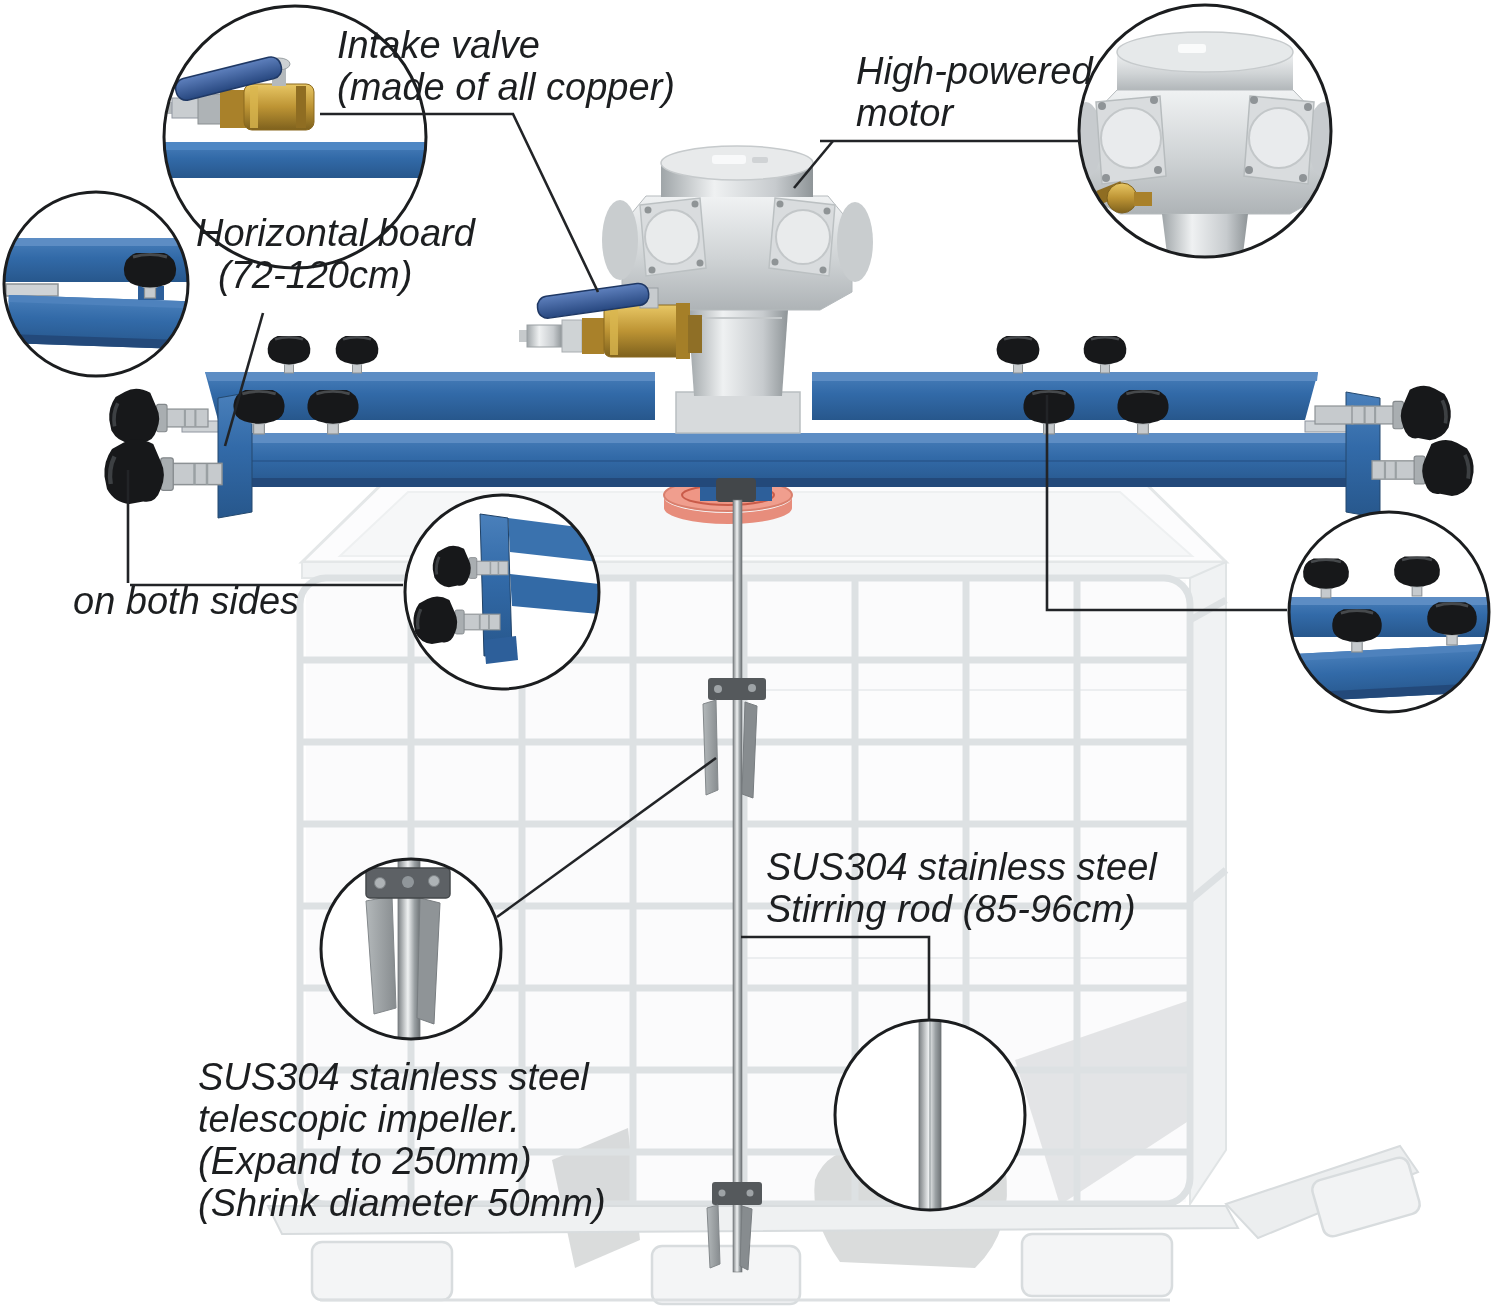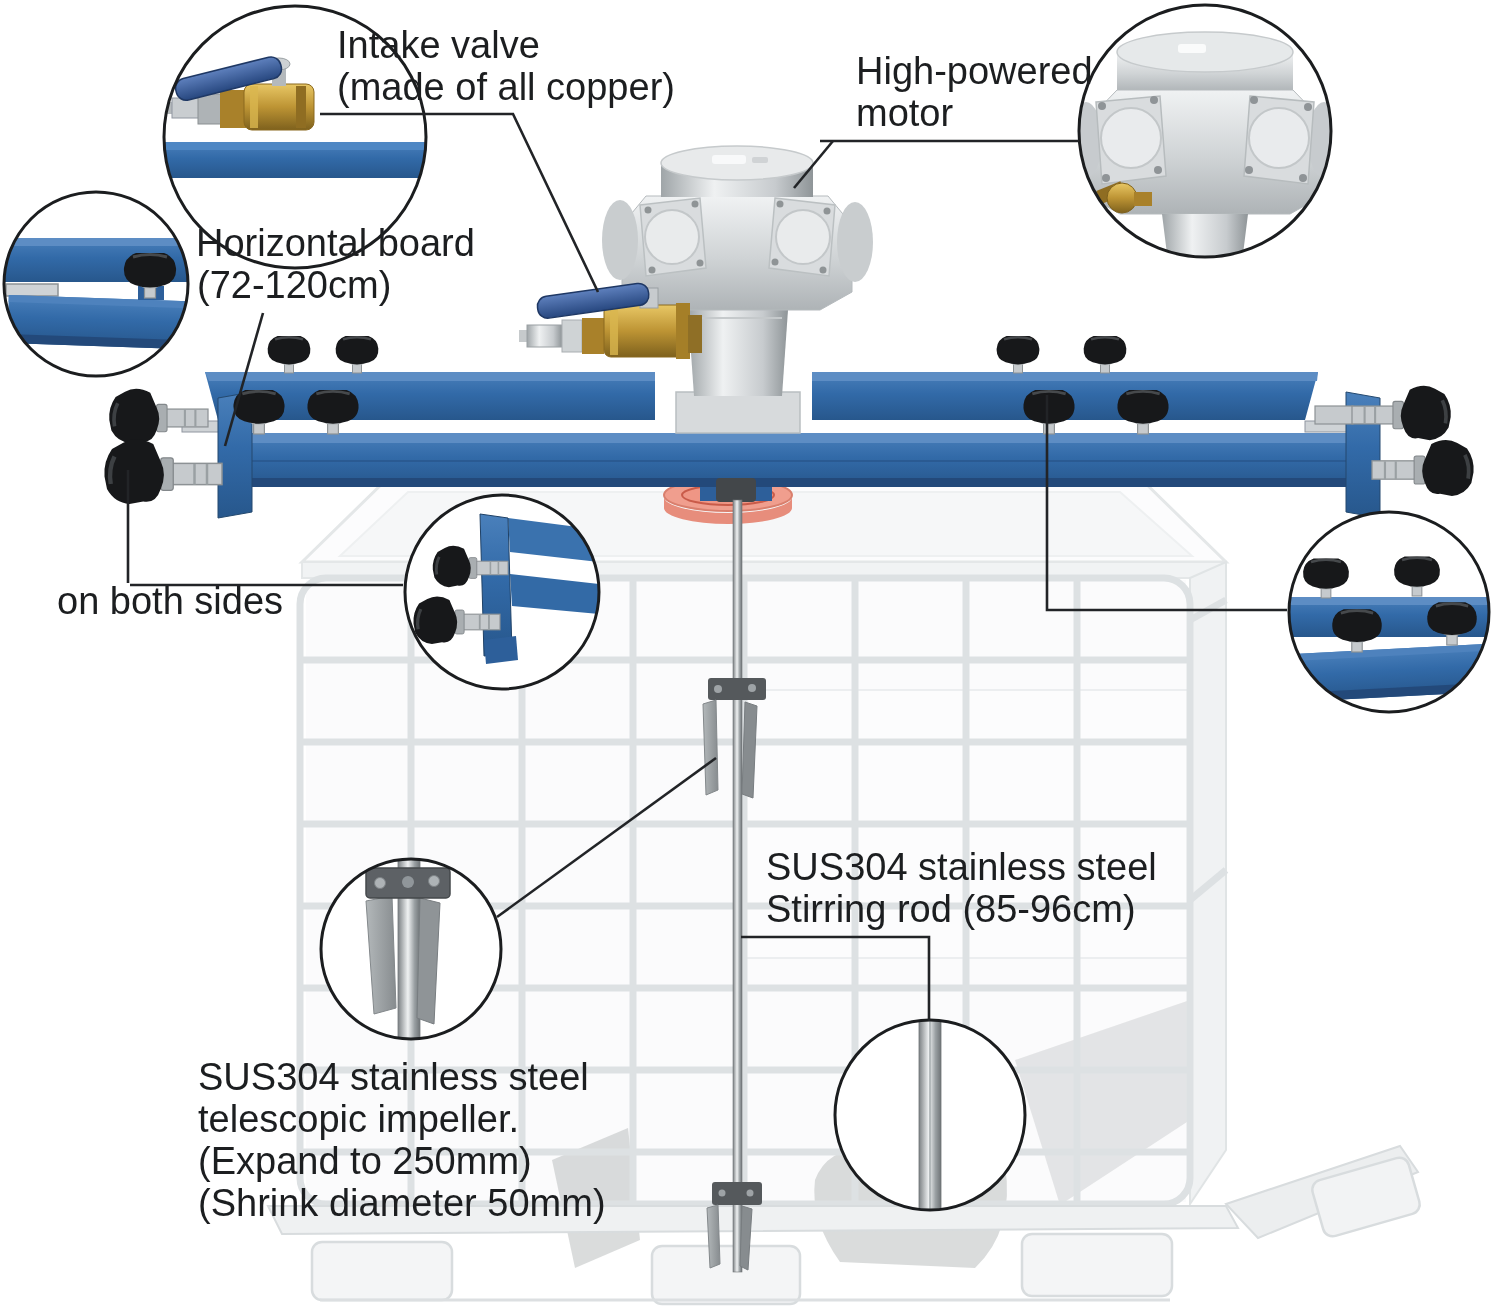--- a/index.html
+++ b/index.html
@@ -3,21 +3,21 @@
 <meta charset="utf-8">
 <style>
   :root{
     --board-blue:#316aa8; --board-blue-light:#5d8dc4; --knob-black:#17181a;
     --brass:#bd9434; --valve-handle-blue:#2c4d8c; --motor-silver:#d6dadc;
     --cap-red:#f09e8e; --tote-line-gray:#dde1e3; --leader-line:#222427; --text:#1c1e20;
   }
   html,body{margin:0;padding:0;background:#fff;}
   body{width:1500px;height:1309px;overflow:hidden;}
   .stage{position:relative;width:1500px;height:1309px;background:#fff;
-         font-family:"Liberation Sans",sans-serif;}
+         font-family:"Liberation Sans",sans-serif;font-style:italic;}
   .stage svg{position:absolute;left:0;top:0;}
   .label{position:absolute;font-size:38px;line-height:42px;color:var(--text);
          white-space:nowrap;letter-spacing:0;}
   .label .ln{height:42px;}
 </style>
 </head>
 <body>
 
 <div class="stage">
 
@@ -383,26 +383,26 @@
 </svg>
 
 <div class="label" style="left:337px;top:24px">
   <div class="ln">Intake valve</div>
   <div class="ln" style="margin-left:0">(made of all copper)</div>
 </div>
 <div class="label" style="left:856px;top:50px">
   <div class="ln">High-powered</div>
   <div class="ln">motor</div>
 </div>
-<div class="label" style="left:196px;top:222px">
+<div class="label" style="left:196px;top:212px">
   <div class="ln">Horizontal board</div>
-  <div class="ln" style="margin-left:1px">(72-120cm)</div>
+  <div class="ln" style="margin-left:22px">(72-120cm)</div>
 </div>
 <div class="label" style="left:57px;top:580px">
-  <div class="ln" style="">on both sides</div>
+  <div class="ln" style="margin-left:16px">on both sides</div>
 </div>
 <div class="label" style="left:766px;top:846px">
   <div class="ln">SUS304 stainless steel</div>
   <div class="ln">Stirring rod (85-96cm)</div>
 </div>
 <div class="label" style="left:198px;top:1056px">
   <div class="ln">SUS304 stainless steel</div>
   <div class="ln">telescopic impeller.</div>
   <div class="ln">(Expand to 250mm)</div>
   <div class="ln">(Shrink diameter 50mm)</div>

